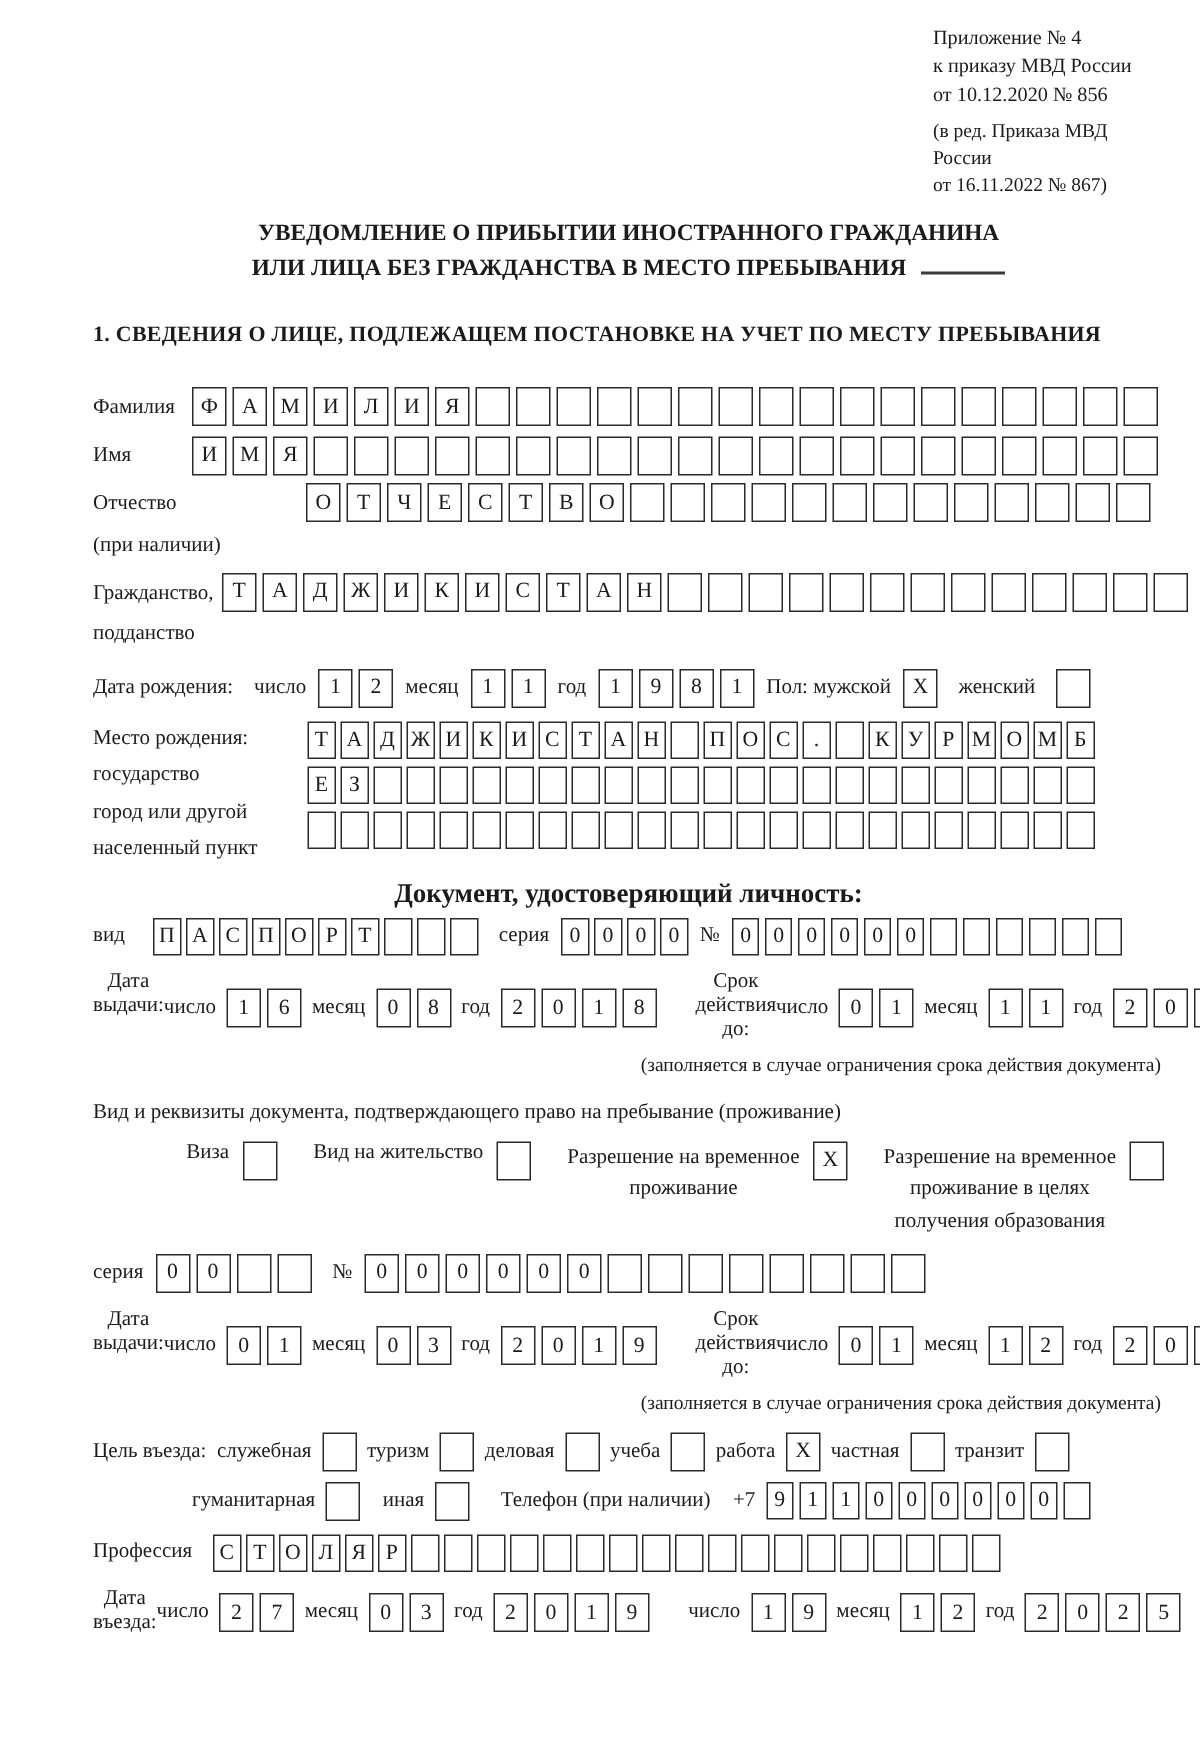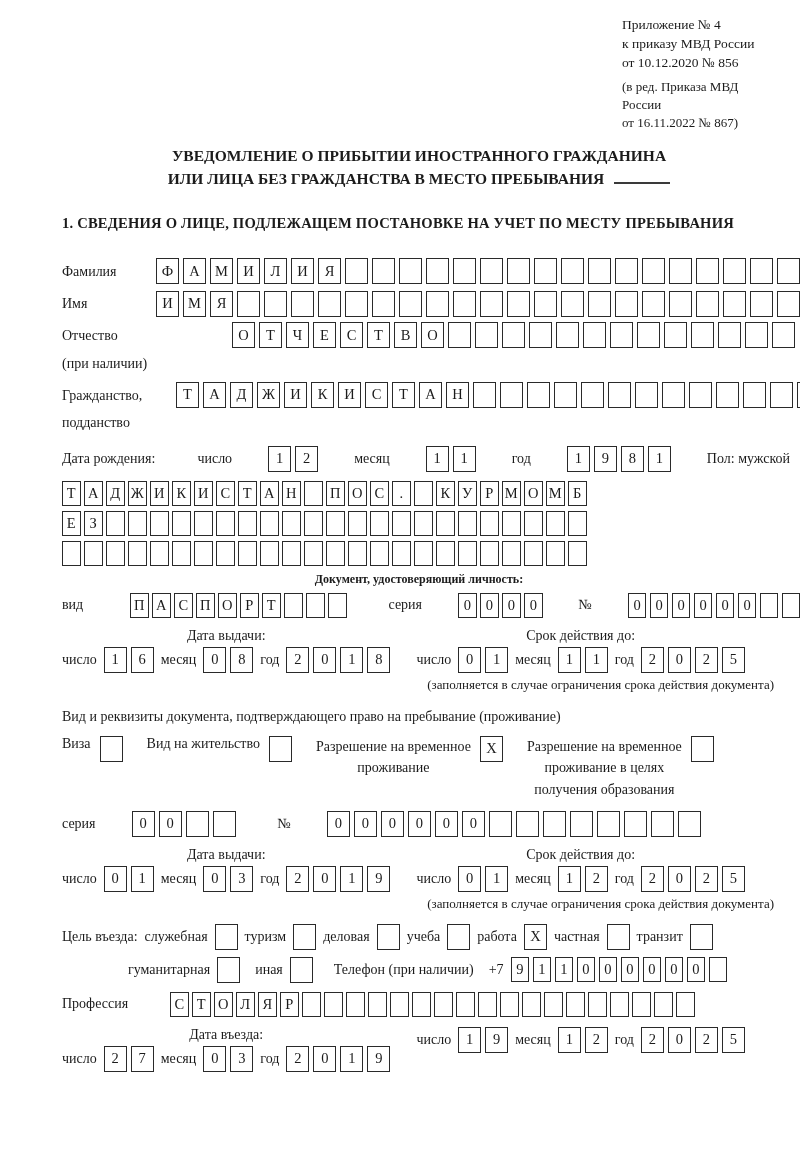--- a/index.html
+++ b/index.html
@@ -10,54 +10,54 @@
   
   .appendix { margin-left: 560px; font-size: 13.5px; line-height: 1.4; }
   .appendix .rev { margin-top: 5px; font-size: 13px; }
   .form-label { text-align: right; padding-right: 10px; font-weight: bold; font-size: 15px; margin-top: 16px; letter-spacing: .5px; }
 
   .title { text-align: center; font-weight: bold; font-size: 15.5px; line-height: 1.5; margin-top: 12px; }
   .title-blank { display: inline-block; width: 56px; border-bottom: 2px solid #3a3a3a; margin-left: 10px; }
   .sec-heading { font-weight: bold; font-size: 14.6px; margin-top: 24px; letter-spacing: .2px; }
 
   
-  .frow { display: flex; align-items: center; margin-top: 5px; gap: 28px; }
+  .frow { display: flex; align-items: center; margin-top: 5px; }
   .frow.top { align-items: flex-start; }
   .lblcol { flex: none; line-height: 1.95; }
   .lbl { flex: none; }
   .cells { display: flex; gap: 4px; flex: none; }
   .cell { flex: none; width: 23px; height: 26px; border: 1.6px solid #2a2a2a; display: flex;
           align-items: center; justify-content: center; font-size: 14.5px; background: #fff; }
   .cells.sm { gap: 3.5px; }
   .cells.sm .cell { width: 18.5px; height: 25px; }
   .stack { display: flex; flex-direction: column; gap: 5px; }
 
   .w-surname { width: 66px; } .w-name { width: 66px; }
   .w-patr { width: 142px; } .w-cit { width: 86px; }
   .w-birthplace { width: 143px; }
 
   .gap8 { margin-left: 8px; } .gap14 { margin-left: 14px; } .gap24 { margin-left: 24px; }
 
   
   .date-pair { display: flex; margin-top: 10px; }
-  .date-col { display: flex; flex-direction: column; }
+  .date-col { display: flex; flex-direction: row; }
   .date-col.right { margin-left: 26px; }
   .date-head { text-align: center; margin-bottom: 3px; }
   .date-row { display: flex; align-items: center; gap: 7px; }
   .validity-note { text-align: right; font-size: 13px; margin-top: 4px; padding-right: 2px; }
 
   
-  .permit-row { display: flex; align-items: flex-start; margin-top: 8px; }
+  .permit-row { display: flex; align-items: flex-start; margin-top: 8px; justify-content: flex-end; }
   .permit-item { display: flex; align-items: flex-start; gap: 9px; }
   .permit-label { text-align: center; line-height: 1.55; }
 
   .purpose-row { display: flex; align-items: center; gap: 7px; margin-top: 12px; }
   .phone-row { display: flex; align-items: center; gap: 7px; margin-top: 7px; margin-left: 66px; }
 
-  .id-heading { text-align: center; font-weight: bold; font-size: 12px; margin-top: 6px; }
+  .id-heading { text-align: center; font-weight: bold; font-size: 18px; margin-top: 6px; }
   .res-doc { margin-top: 12px; line-height: 1.65; }
 </style>
 </head>
 <body>
 
 <div class="page">
 
   <div class="appendix">
     <div>Приложение № 4</div>
     <div>к приказу МВД России</div>
@@ -218,20 +218,26 @@
         <span class="cell">8</span>
         <span class="cell">1</span>
       </span>
     <span class="lbl gap8">Пол: мужской</span>
     <span class="cell gap8">X</span>
     <span class="lbl gap14">женский</span>
     <span class="cell gap14"></span>
   </div>
 
   <div class="frow top" style="margin-top:9px">
+    <span class="lblcol w-birthplace" style="line-height:1.75">
+      <span style="display:block">Место рождения:</span>
+      <span style="display:block">государство</span>
+      <span style="display:block">город или другой</span>
+      <span style="display:block">населенный пункт</span>
+    </span>
     <span class="stack">
       <span class="cells sm">
           <span class="cell">Т</span>
           <span class="cell">А</span>
           <span class="cell">Д</span>
           <span class="cell">Ж</span>
           <span class="cell">И</span>
           <span class="cell">К</span>
           <span class="cell">И</span>
           <span class="cell">С</span>

